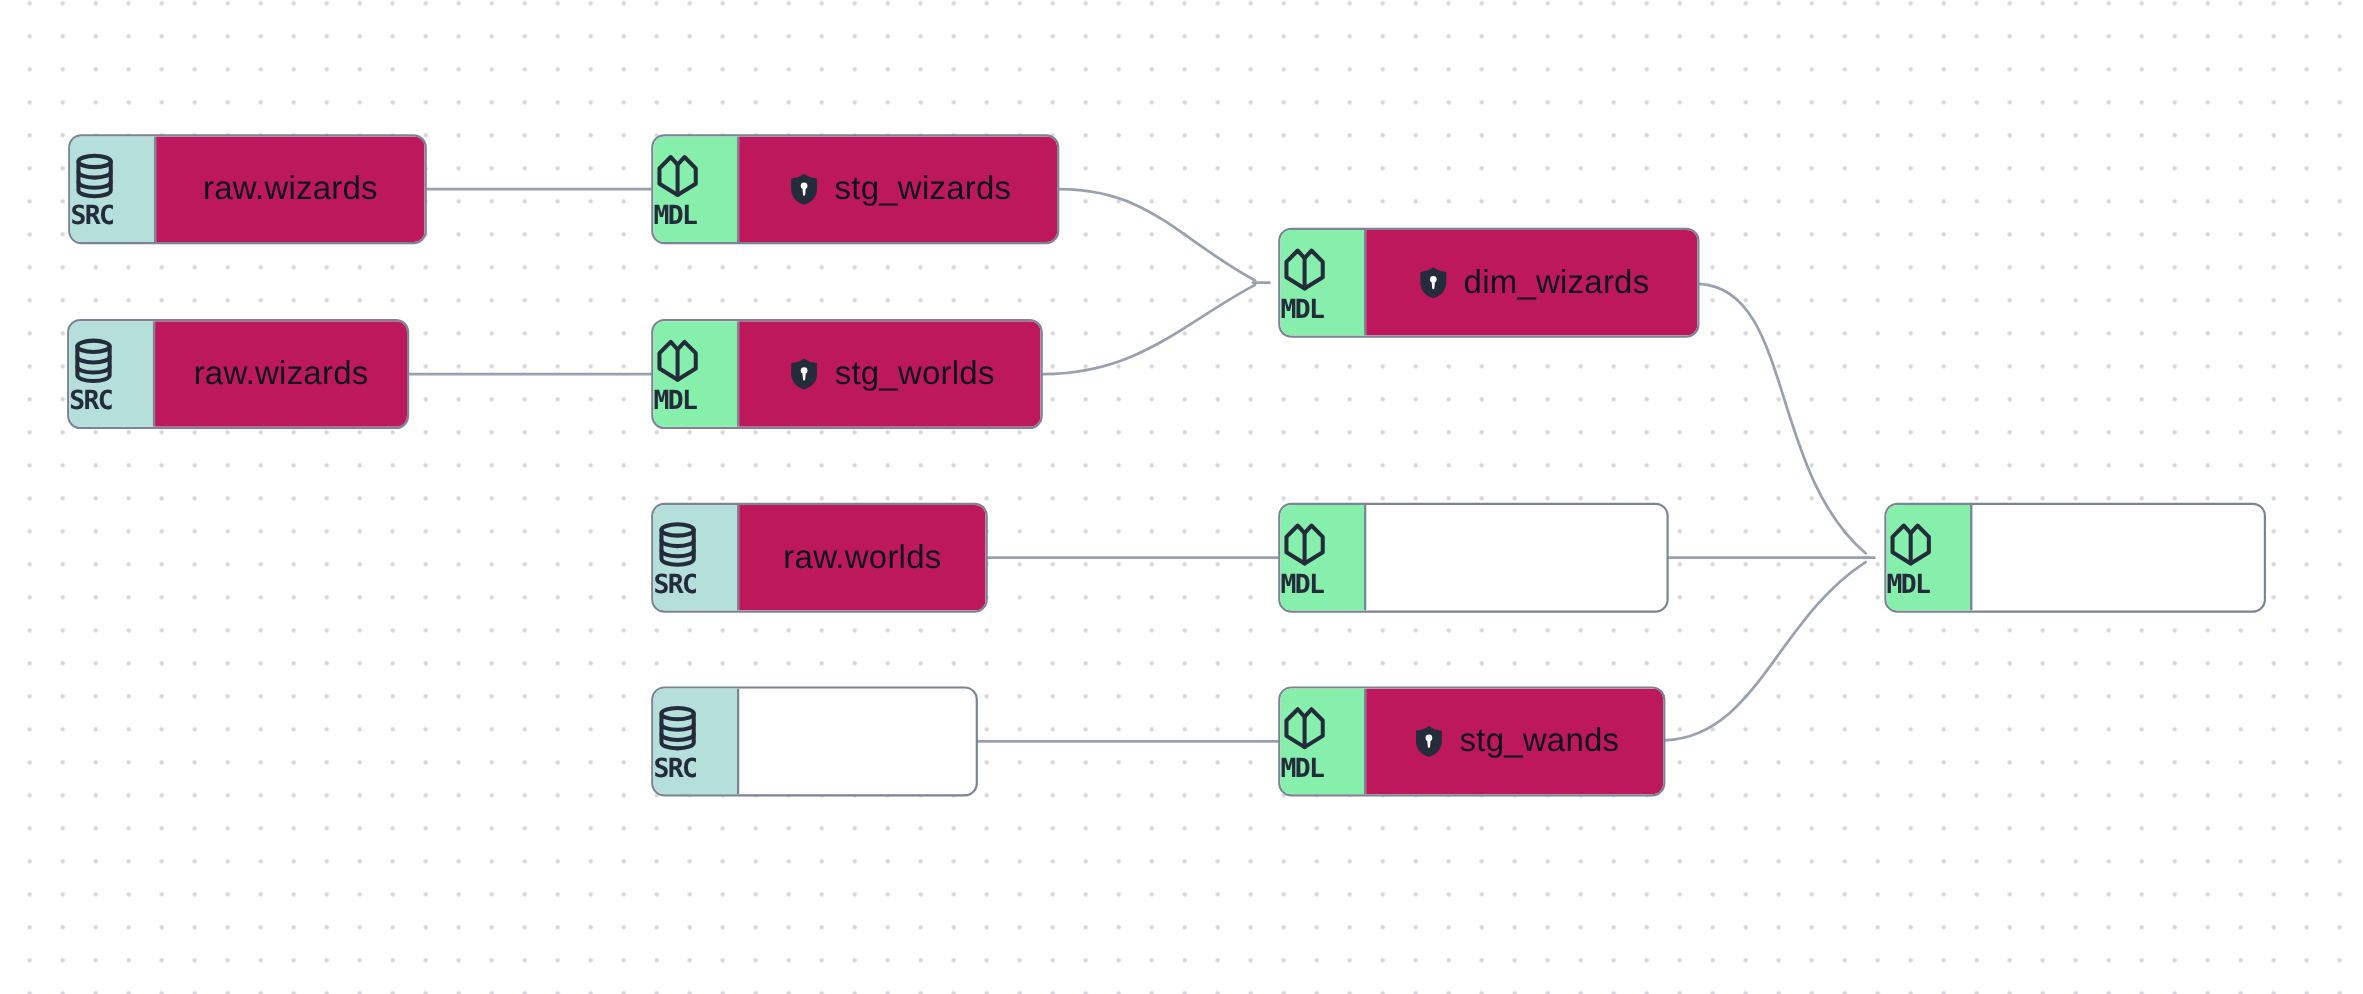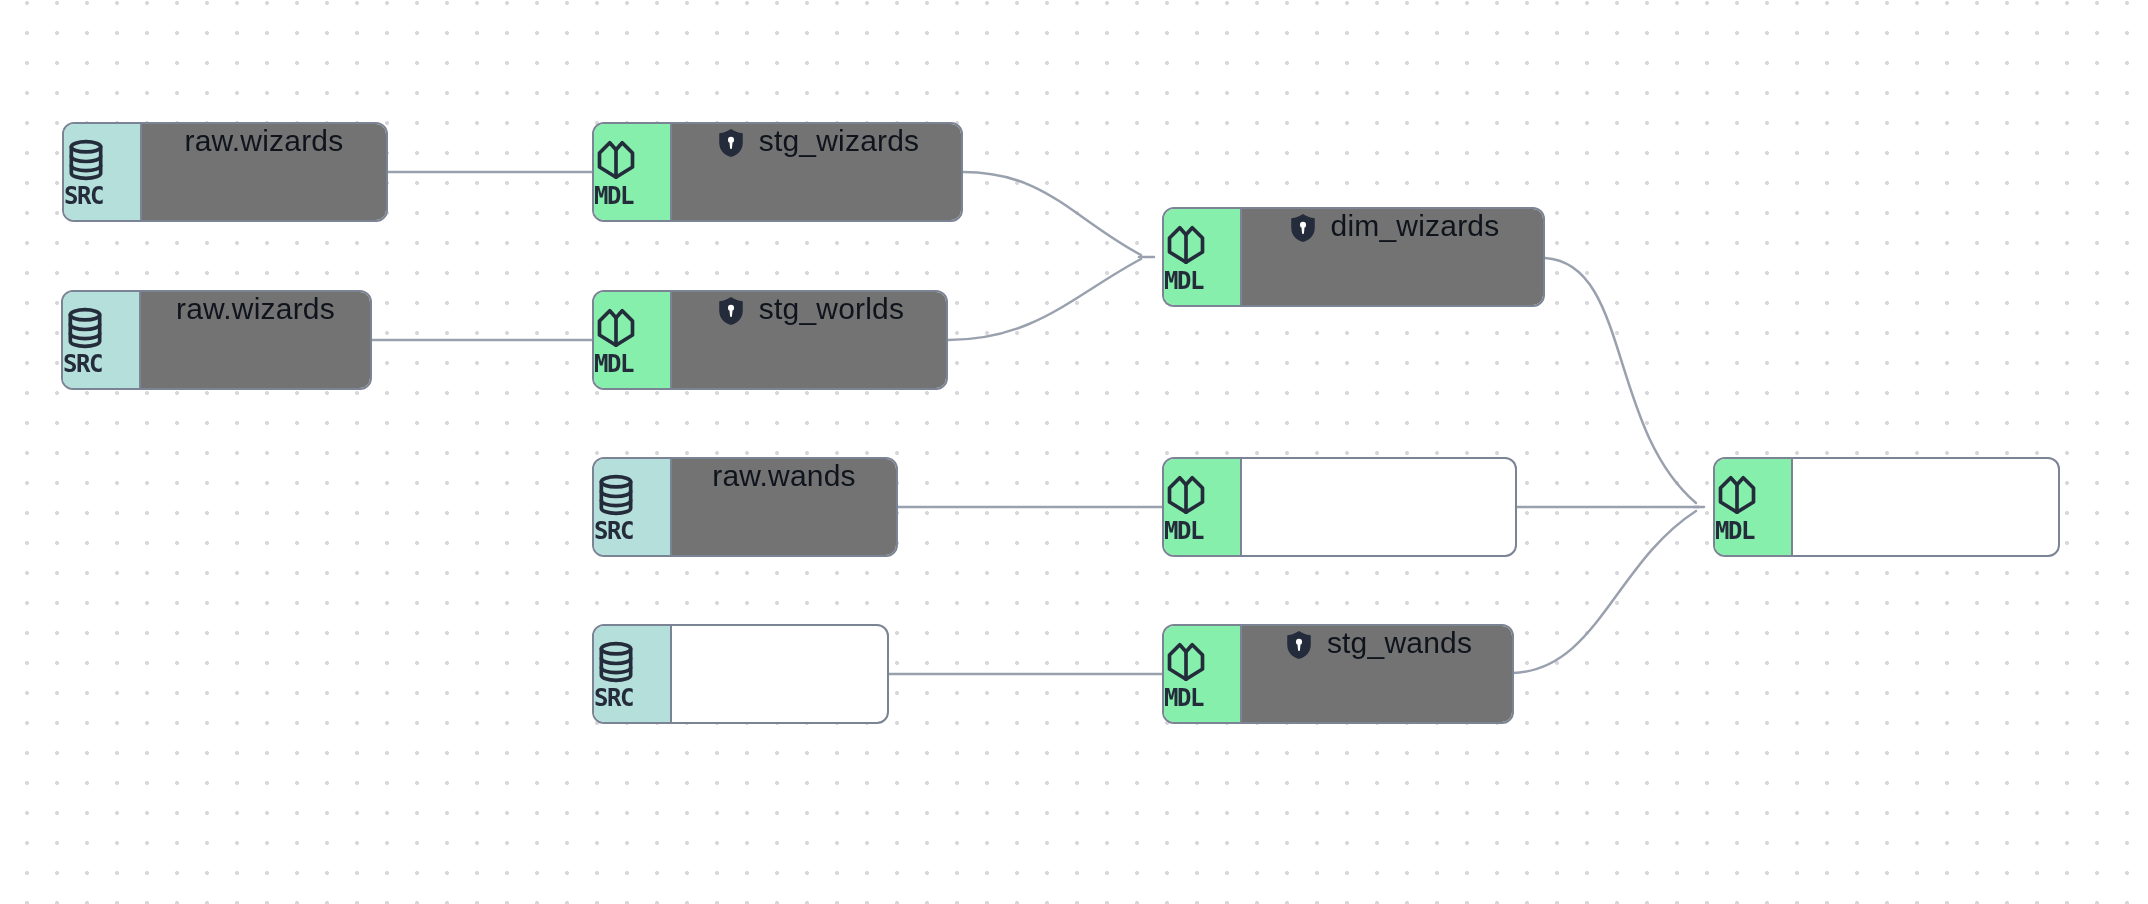--- a/index.html
+++ b/index.html
@@ -53,25 +53,25 @@
     font-weight:700;
     font-size:24px;
     line-height:1;
     letter-spacing:-1.5px;
     color:#242c3b;
   }
 
   .node-body {
     flex:1;
     display:flex;
-    align-items:flex-start;
+    align-items:center;
     justify-content:center;
     gap:11px;
     padding:0 16px;
-    background:#737373;
+    background:#be185d;
   }
 
   .node-label {
     font-size:30px;
     font-weight:500;
     color:#0f141c;
     white-space:nowrap;
     letter-spacing:0.2px;
   }
 
@@ -192,21 +192,21 @@
   </div>
 
   <div class="node" style="left:592px;top:457px;width:306px">
     <div class="badge badge-src">
       <svg class="badge-icon" width="44" height="44">
           <use href="#sym-database"></use>
         </svg>
       <span class="badge-label">SRC</span>
     </div>
     <div class="node-body">
-      <span class="node-label">raw.wands</span>
+      <span class="node-label">raw.worlds</span>
     </div>
   </div>
 
   <div class="node" style="left:1162px;top:457px;width:355px">
     <div class="badge badge-mdl">
       <svg class="badge-icon" width="44" height="44">
           <use href="#sym-cube"></use>
         </svg>
       <span class="badge-label">MDL</span>
     </div>

